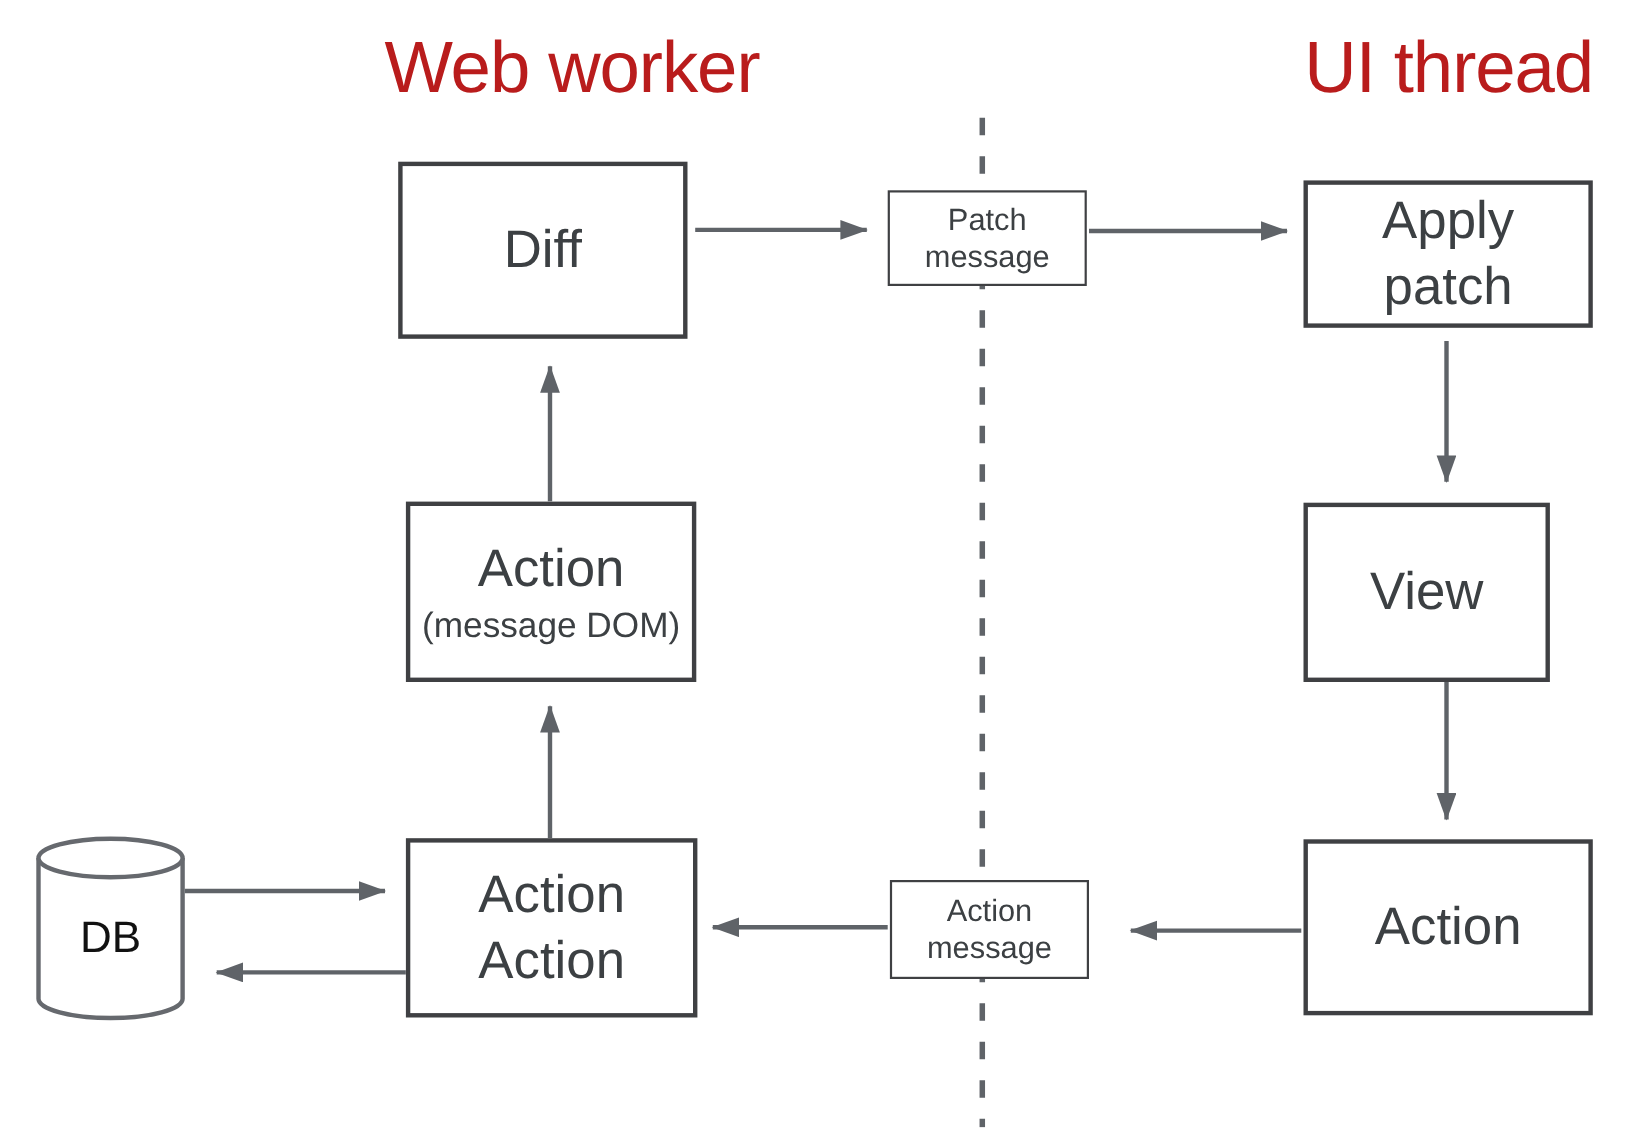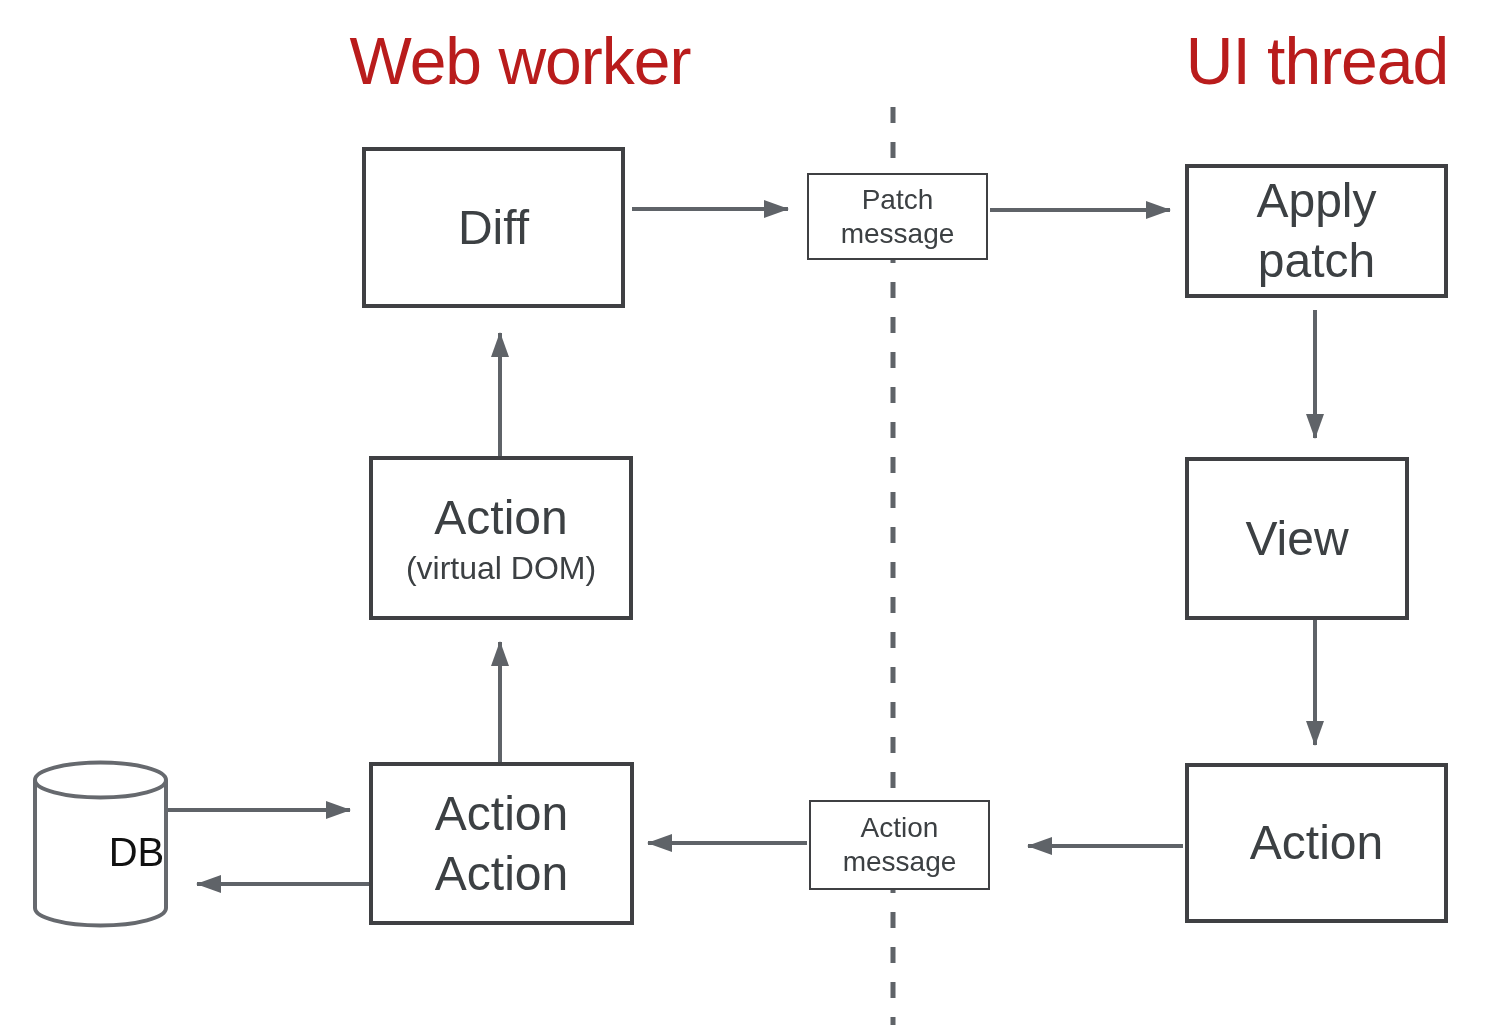--- a/index.html
+++ b/index.html
@@ -59,21 +59,21 @@
   }
   .msg .lbl{font-size:28px;line-height:34px;display:block;}
   #msg-patch{left:807px;top:173px;width:181px;height:87px;}
   #msg-action{left:809px;top:800px;width:181px;height:90px;}
   .db-label{
     position:absolute;
     left:33px;top:762px;width:135px;height:164px;
     box-sizing:border-box;
     padding-top:16px;
     display:flex;align-items:center;justify-content:center;
-    font-size:40px;color:#111111;margin-left:36px;
+    font-size:40px;color:#111111;
   }
 </style>
 </head>
 <body>
 
 <div class="canvas">
 
   <svg class="connector-layer" viewBox="0 0 1500 1025" xmlns="http://www.w3.org/2000/svg">
     <defs>
       <marker id="ah" markerUnits="userSpaceOnUse" markerWidth="28" markerHeight="22" refX="24" refY="9" orient="auto">
@@ -102,21 +102,21 @@
 
   <div class="col-title" id="title-web-worker">Web worker</div>
   <div class="col-title" id="title-ui-thread">UI thread</div>
 
   <div class="node" id="node-diff">
     <span class="lbl">Diff</span>
   </div>
 
   <div class="node" id="node-render">
     <span class="lbl">Action</span>
-    <span class="sub">(virtual DOM)</span>
+    <span class="sub">(message DOM)</span>
   </div>
 
   <div class="node" id="node-action-handler">
     <span class="lbl">Action</span>
     <span class="lbl">Action</span>
   </div>
 
   <div class="node" id="node-apply-patch">
     <span class="lbl">Apply</span>
     <span class="lbl">patch</span>

